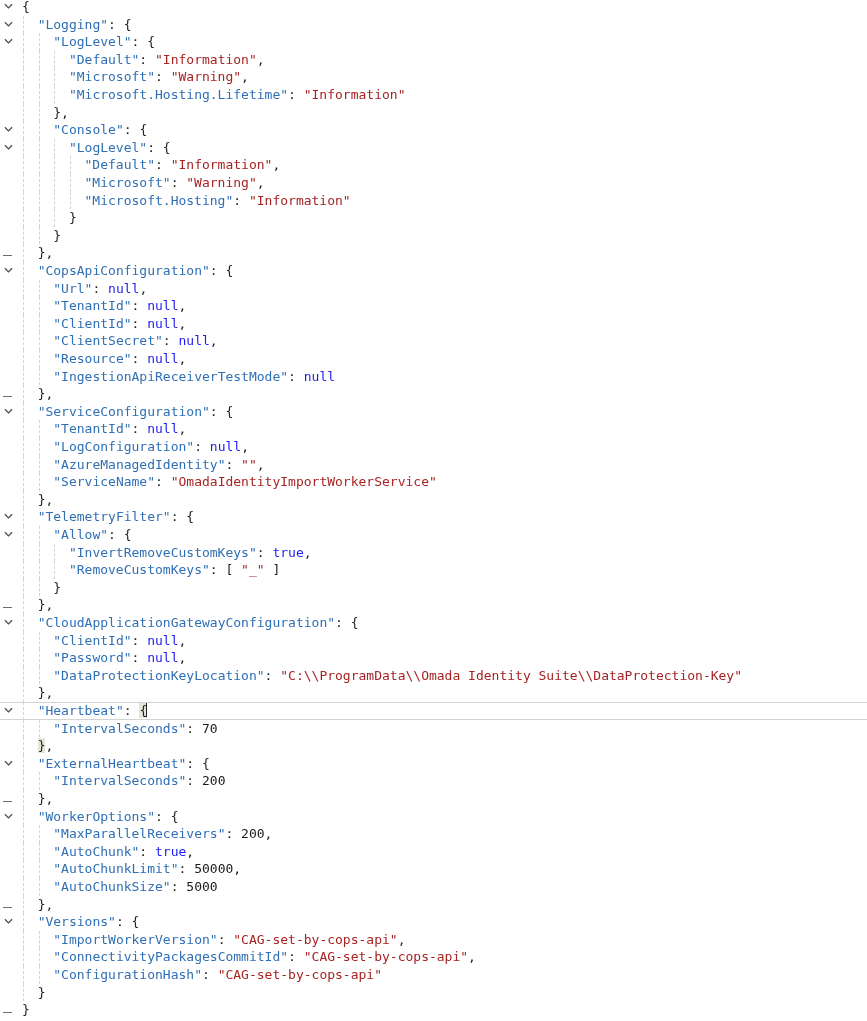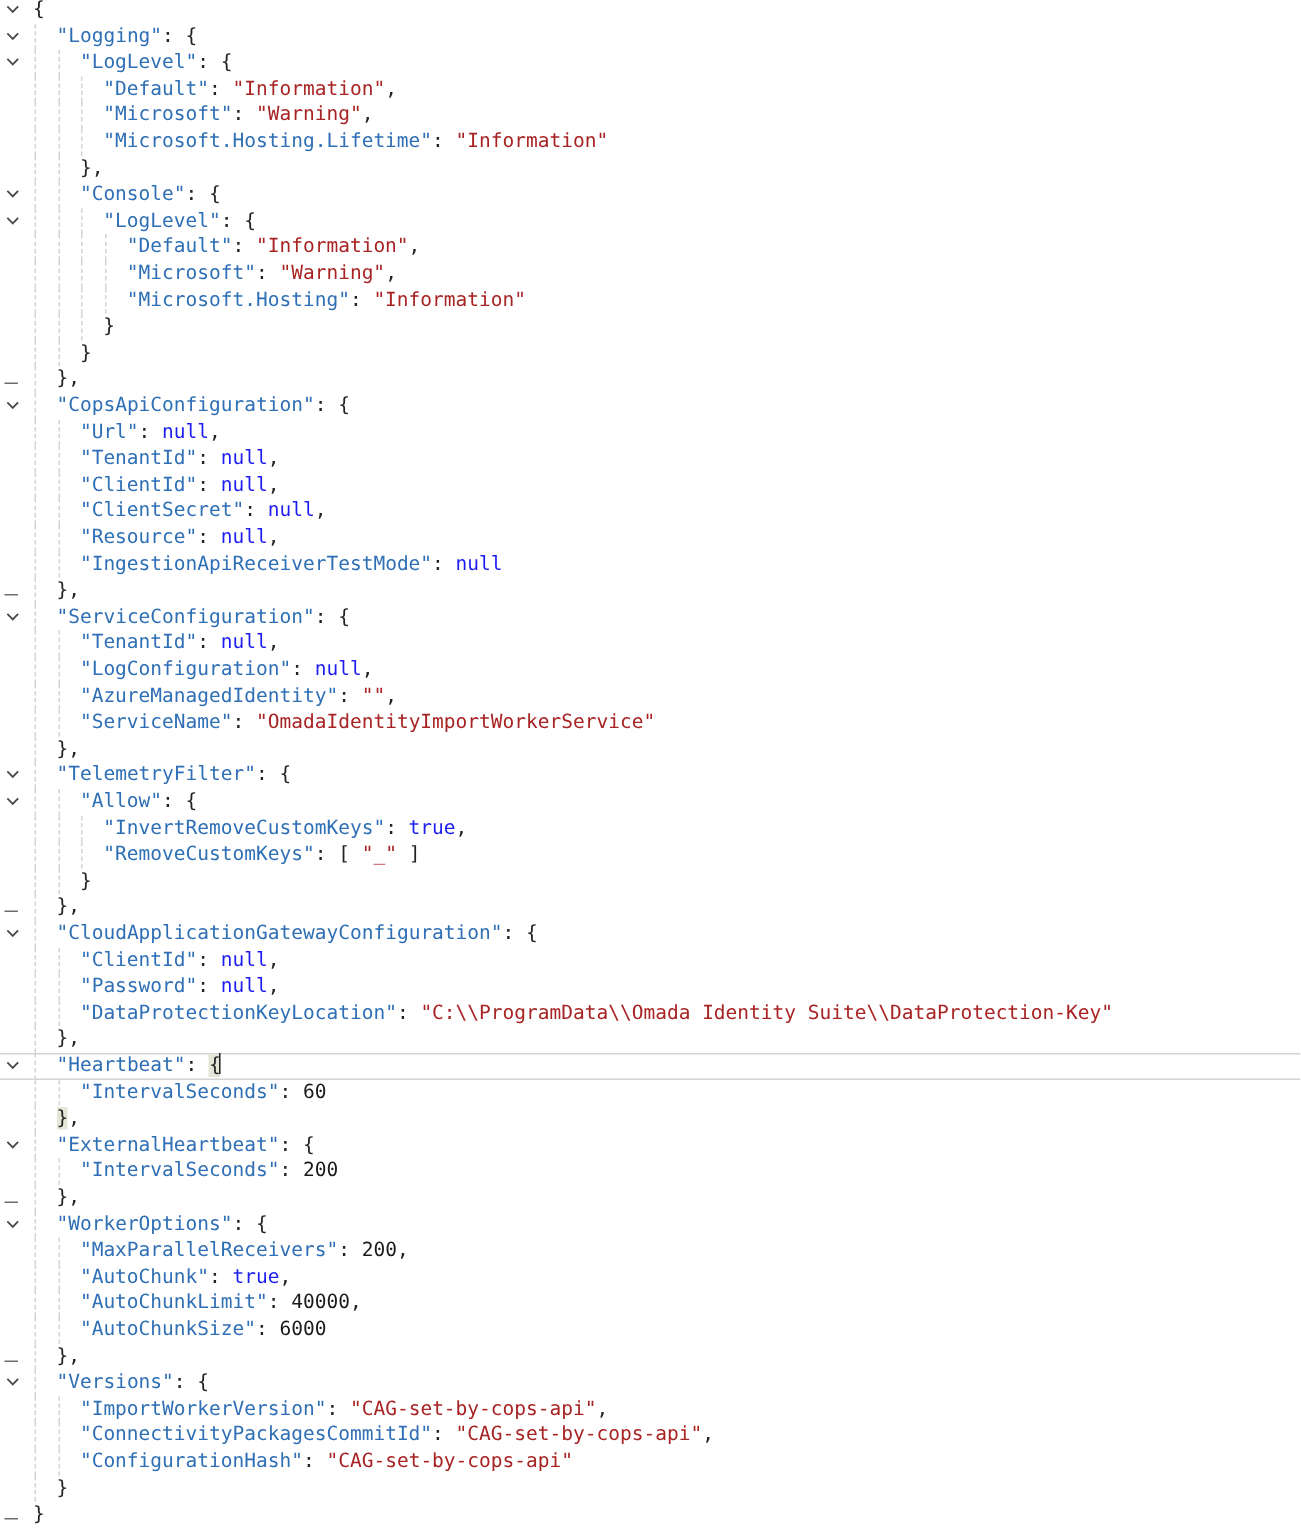--- a/index.html
+++ b/index.html
@@ -174,34 +174,34 @@
             <path d="M1.5 3 L5 6.6 L8.5 3" fill="none" stroke="#4b4b4b" stroke-width="1.4" stroke-linecap="square"></path>
           </svg></span></div><span class="iguide" style="left: 23px;"></span><span class="code" style="padding-left: 37.64px;"><span class="k">"CloudApplicationGatewayConfiguration"</span><span class="p">: </span><span class="br">{</span></span></div>
     <div class="line" style="position: absolute; left: 0px; right: 0px; top: 631.6px;"><div class="gutter"></div><span class="iguide" style="left: 23px;"></span><span class="iguide" style="left: 38.64px;"></span><span class="code" style="padding-left: 53.28px;"><span class="k">"ClientId"</span><span class="p">: </span><span class="kw">null</span><span class="p">,</span></span></div>
     <div class="line" style="position: absolute; left: 0px; right: 0px; top: 649.2px;"><div class="gutter"></div><span class="iguide" style="left: 23px;"></span><span class="iguide" style="left: 38.64px;"></span><span class="code" style="padding-left: 53.28px;"><span class="k">"Password"</span><span class="p">: </span><span class="kw">null</span><span class="p">,</span></span></div>
     <div class="line" style="position: absolute; left: 0px; right: 0px; top: 666.8px;"><div class="gutter"></div><span class="iguide" style="left: 23px;"></span><span class="iguide" style="left: 38.64px;"></span><span class="code" style="padding-left: 53.28px;"><span class="k">"DataProtectionKeyLocation"</span><span class="p">: </span><span class="s">"C:\\ProgramData\\Omada Identity Suite\\DataProtection-Key"</span></span></div>
     <div class="line" style="position: absolute; left: 0px; right: 0px; top: 684.4px;"><div class="gutter"></div><span class="iguide" style="left: 23px;"></span><span class="code" style="padding-left: 37.64px;"><span class="br">}</span><span class="p">,</span></span></div>
     <div class="current-line-band" style="top: 702px;"></div>
     <div class="line" style="position: absolute; left: 0px; right: 0px; top: 702px;"><div class="gutter"><span class="fold-arrow"><svg viewBox="0 0 10 10" width="9" height="9" aria-hidden="true">
             <path d="M1.5 3 L5 6.6 L8.5 3" fill="none" stroke="#4b4b4b" stroke-width="1.4" stroke-linecap="square"></path>
           </svg></span></div><span class="iguide" style="left: 23px;"></span><span class="code" style="padding-left: 37.64px;"><span class="k">"Heartbeat"</span><span class="p">: </span><span class="br bm">{</span><span class="caret"></span></span></div>
-    <div class="line" style="position: absolute; left: 0px; right: 0px; top: 719.6px;"><div class="gutter"></div><span class="iguide" style="left: 23px;"></span><span class="iguide" style="left: 38.64px;"></span><span class="code" style="padding-left: 53.28px;"><span class="k">"IntervalSeconds"</span><span class="p">: </span><span class="n">60</span></span></div>
+    <div class="line" style="position: absolute; left: 0px; right: 0px; top: 719.6px;"><div class="gutter"></div><span class="iguide" style="left: 23px;"></span><span class="iguide" style="left: 38.64px;"></span><span class="code" style="padding-left: 53.28px;"><span class="k">"IntervalSeconds"</span><span class="p">: </span><span class="n">70</span></span></div>
     <div class="line" style="position: absolute; left: 0px; right: 0px; top: 737.2px;"><div class="gutter"></div><span class="iguide" style="left: 23px;"></span><span class="code" style="padding-left: 37.64px;"><span class="br bm">}</span><span class="p">,</span></span></div>
     <div class="line" style="position: absolute; left: 0px; right: 0px; top: 754.8px;"><div class="gutter"><span class="fold-arrow"><svg viewBox="0 0 10 10" width="9" height="9" aria-hidden="true">
             <path d="M1.5 3 L5 6.6 L8.5 3" fill="none" stroke="#4b4b4b" stroke-width="1.4" stroke-linecap="square"></path>
           </svg></span></div><span class="iguide" style="left: 23px;"></span><span class="code" style="padding-left: 37.64px;"><span class="k">"ExternalHeartbeat"</span><span class="p">: </span><span class="br">{</span></span></div>
     <div class="line" style="position: absolute; left: 0px; right: 0px; top: 772.4px;"><div class="gutter"></div><span class="iguide" style="left: 23px;"></span><span class="iguide" style="left: 38.64px;"></span><span class="code" style="padding-left: 53.28px;"><span class="k">"IntervalSeconds"</span><span class="p">: </span><span class="n">200</span></span></div>
     <div class="line" style="position: absolute; left: 0px; right: 0px; top: 790px;"><div class="gutter"><span class="fold-end"></span></div><span class="iguide" style="left: 23px;"></span><span class="code" style="padding-left: 37.64px;"><span class="br">}</span><span class="p">,</span></span></div>
     <div class="line" style="position: absolute; left: 0px; right: 0px; top: 807.6px;"><div class="gutter"><span class="fold-arrow"><svg viewBox="0 0 10 10" width="9" height="9" aria-hidden="true">
             <path d="M1.5 3 L5 6.6 L8.5 3" fill="none" stroke="#4b4b4b" stroke-width="1.4" stroke-linecap="square"></path>
           </svg></span></div><span class="iguide" style="left: 23px;"></span><span class="code" style="padding-left: 37.64px;"><span class="k">"WorkerOptions"</span><span class="p">: </span><span class="br">{</span></span></div>
     <div class="line" style="position: absolute; left: 0px; right: 0px; top: 825.2px;"><div class="gutter"></div><span class="iguide" style="left: 23px;"></span><span class="iguide" style="left: 38.64px;"></span><span class="code" style="padding-left: 53.28px;"><span class="k">"MaxParallelReceivers"</span><span class="p">: </span><span class="n">200</span><span class="p">,</span></span></div>
     <div class="line" style="position: absolute; left: 0px; right: 0px; top: 842.8px;"><div class="gutter"></div><span class="iguide" style="left: 23px;"></span><span class="iguide" style="left: 38.64px;"></span><span class="code" style="padding-left: 53.28px;"><span class="k">"AutoChunk"</span><span class="p">: </span><span class="kw">true</span><span class="p">,</span></span></div>
-    <div class="line" style="position: absolute; left: 0px; right: 0px; top: 860.4px;"><div class="gutter"></div><span class="iguide" style="left: 23px;"></span><span class="iguide" style="left: 38.64px;"></span><span class="code" style="padding-left: 53.28px;"><span class="k">"AutoChunkLimit"</span><span class="p">: </span><span class="n">40000</span><span class="p">,</span></span></div>
-    <div class="line" style="position: absolute; left: 0px; right: 0px; top: 878px;"><div class="gutter"></div><span class="iguide" style="left: 23px;"></span><span class="iguide" style="left: 38.64px;"></span><span class="code" style="padding-left: 53.28px;"><span class="k">"AutoChunkSize"</span><span class="p">: </span><span class="n">6000</span></span></div>
+    <div class="line" style="position: absolute; left: 0px; right: 0px; top: 860.4px;"><div class="gutter"></div><span class="iguide" style="left: 23px;"></span><span class="iguide" style="left: 38.64px;"></span><span class="code" style="padding-left: 53.28px;"><span class="k">"AutoChunkLimit"</span><span class="p">: </span><span class="n">50000</span><span class="p">,</span></span></div>
+    <div class="line" style="position: absolute; left: 0px; right: 0px; top: 878px;"><div class="gutter"></div><span class="iguide" style="left: 23px;"></span><span class="iguide" style="left: 38.64px;"></span><span class="code" style="padding-left: 53.28px;"><span class="k">"AutoChunkSize"</span><span class="p">: </span><span class="n">5000</span></span></div>
     <div class="line" style="position: absolute; left: 0px; right: 0px; top: 895.6px;"><div class="gutter"><span class="fold-end"></span></div><span class="iguide" style="left: 23px;"></span><span class="code" style="padding-left: 37.64px;"><span class="br">}</span><span class="p">,</span></span></div>
     <div class="line" style="position: absolute; left: 0px; right: 0px; top: 913.2px;"><div class="gutter"><span class="fold-arrow"><svg viewBox="0 0 10 10" width="9" height="9" aria-hidden="true">
             <path d="M1.5 3 L5 6.6 L8.5 3" fill="none" stroke="#4b4b4b" stroke-width="1.4" stroke-linecap="square"></path>
           </svg></span></div><span class="iguide" style="left: 23px;"></span><span class="code" style="padding-left: 37.64px;"><span class="k">"Versions"</span><span class="p">: </span><span class="br">{</span></span></div>
     <div class="line" style="position: absolute; left: 0px; right: 0px; top: 930.8px;"><div class="gutter"></div><span class="iguide" style="left: 23px;"></span><span class="iguide" style="left: 38.64px;"></span><span class="code" style="padding-left: 53.28px;"><span class="k">"ImportWorkerVersion"</span><span class="p">: </span><span class="s">"CAG-set-by-cops-api"</span><span class="p">,</span></span></div>
     <div class="line" style="position: absolute; left: 0px; right: 0px; top: 948.4px;"><div class="gutter"></div><span class="iguide" style="left: 23px;"></span><span class="iguide" style="left: 38.64px;"></span><span class="code" style="padding-left: 53.28px;"><span class="k">"ConnectivityPackagesCommitId"</span><span class="p">: </span><span class="s">"CAG-set-by-cops-api"</span><span class="p">,</span></span></div>
     <div class="line" style="position: absolute; left: 0px; right: 0px; top: 966px;"><div class="gutter"></div><span class="iguide" style="left: 23px;"></span><span class="iguide" style="left: 38.64px;"></span><span class="code" style="padding-left: 53.28px;"><span class="k">"ConfigurationHash"</span><span class="p">: </span><span class="s">"CAG-set-by-cops-api"</span></span></div>
     <div class="line" style="position: absolute; left: 0px; right: 0px; top: 983.6px;"><div class="gutter"></div><span class="iguide" style="left: 23px;"></span><span class="code" style="padding-left: 37.64px;"><span class="br">}</span></span></div>
     <div class="line" style="position: absolute; left: 0px; right: 0px; top: 1001.2px;"><div class="gutter"><span class="fold-end"></span></div><span class="code" style="padding-left: 22px;"><span class="br">}</span></span></div>
   </div>

